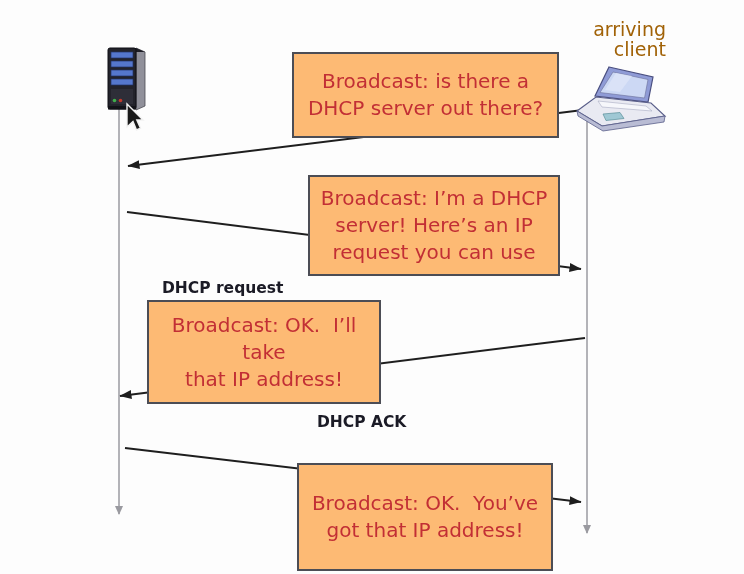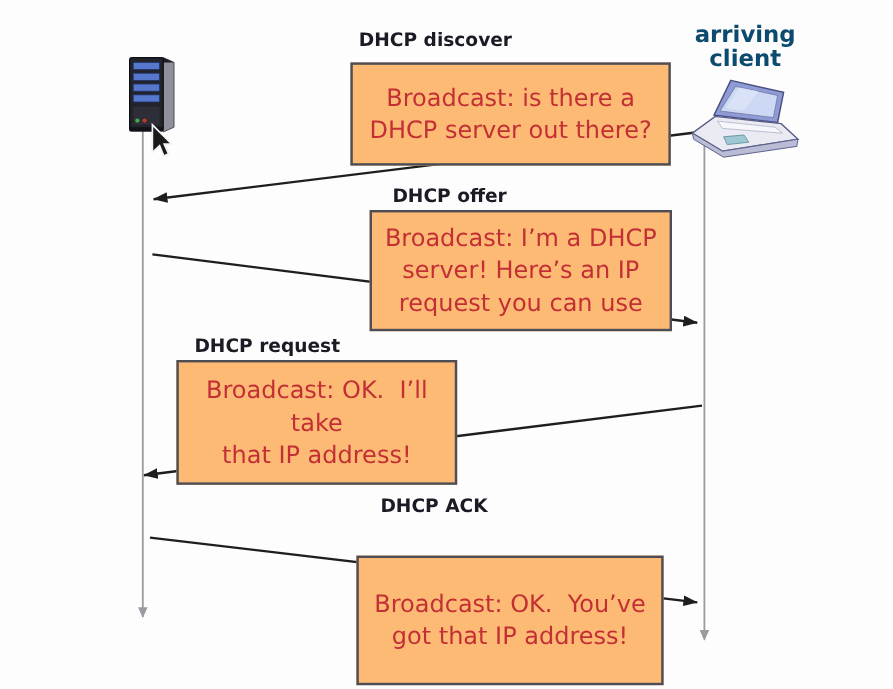--- a/index.html
+++ b/index.html
@@ -25,24 +25,23 @@
   .server-title {
     left: 28px; top: 13px;
     font-size: 21px;
     color: #c22f35;
     white-space: nowrap;
   }
   .client-label {
     left: 576px; top: 19px; width: 90px;
     font-size: 19px;
     line-height: 1.06;
-    color: #0c4a6e;
-    text-align: center;
+    color: #a16207;
+    text-align: right;
     white-space: pre-line;
-    font-weight: bold;
   }
   .msg-label {
     font-size: 15.5px;
     font-weight: 700;
     color: #1b1b26;
     white-space: nowrap;
   }
   .lbl-discover { left: 299px; top: 24px; }
   .lbl-offer    { left: 327px; top: 154px; }
   .lbl-request  { left: 150px; top: 279px; margin-left: 12px; }
@@ -124,22 +123,20 @@
       <polygon points="37,11 81,21 76,46 23,40" fill="#8f9bd6" stroke="#4a4f80" stroke-width="1.2"></polygon>
       <polygon points="41,16 76,23.5 72.5,42 28,36.5" fill="#ccd8f4" stroke="#6a6f99" stroke-width="0.6"></polygon>
       <polygon points="44,17 60,20 48,36 33,34" fill="#dde5f8" opacity="0.8"></polygon>
       <polygon points="5,55 24,41 79,47 93,60 30,70" fill="#e9eaf2" stroke="#5a5f8a" stroke-width="1.2"></polygon>
       <polygon points="26,45 74,50 80,55 30,51" fill="#f6f7fb" stroke="#9a9eb8" stroke-width="0.5"></polygon>
       <polygon points="31,58 48,56.5 52,62.5 34,64.5" fill="#9fc8d4" stroke="#5a8f9a" stroke-width="0.7"></polygon>
       <polygon points="5,55 30,70 93,60 92,66 31,75 6,60" fill="#b9bcd4" stroke="#5a5f8a" stroke-width="0.8"></polygon>
     </svg>
   </div>
 
-  <div class="abs msg-label lbl-discover">DHCP discover</div>
-  <div class="abs msg-label lbl-offer">DHCP offer</div>
   <div class="abs msg-label lbl-request">DHCP request</div>
   <div class="abs msg-label lbl-ack">DHCP ACK</div>
 
   <div class="abs msg-box box-discover">Broadcast: is there a
 DHCP server out there?</div>
   <div class="abs msg-box box-offer">Broadcast: I’m a DHCP
 server! Here’s an IP
 request you can use</div>
   <div class="abs msg-box box-request">Broadcast: OK.  I’ll take
 that IP address!</div>

